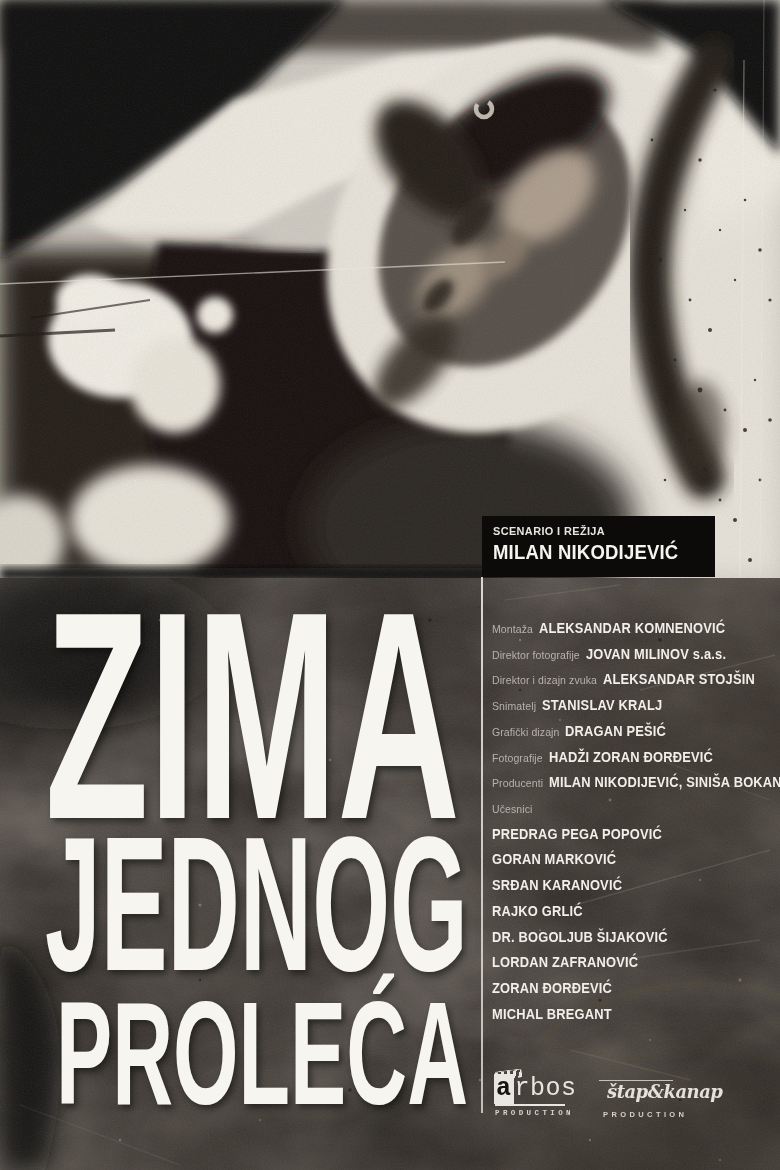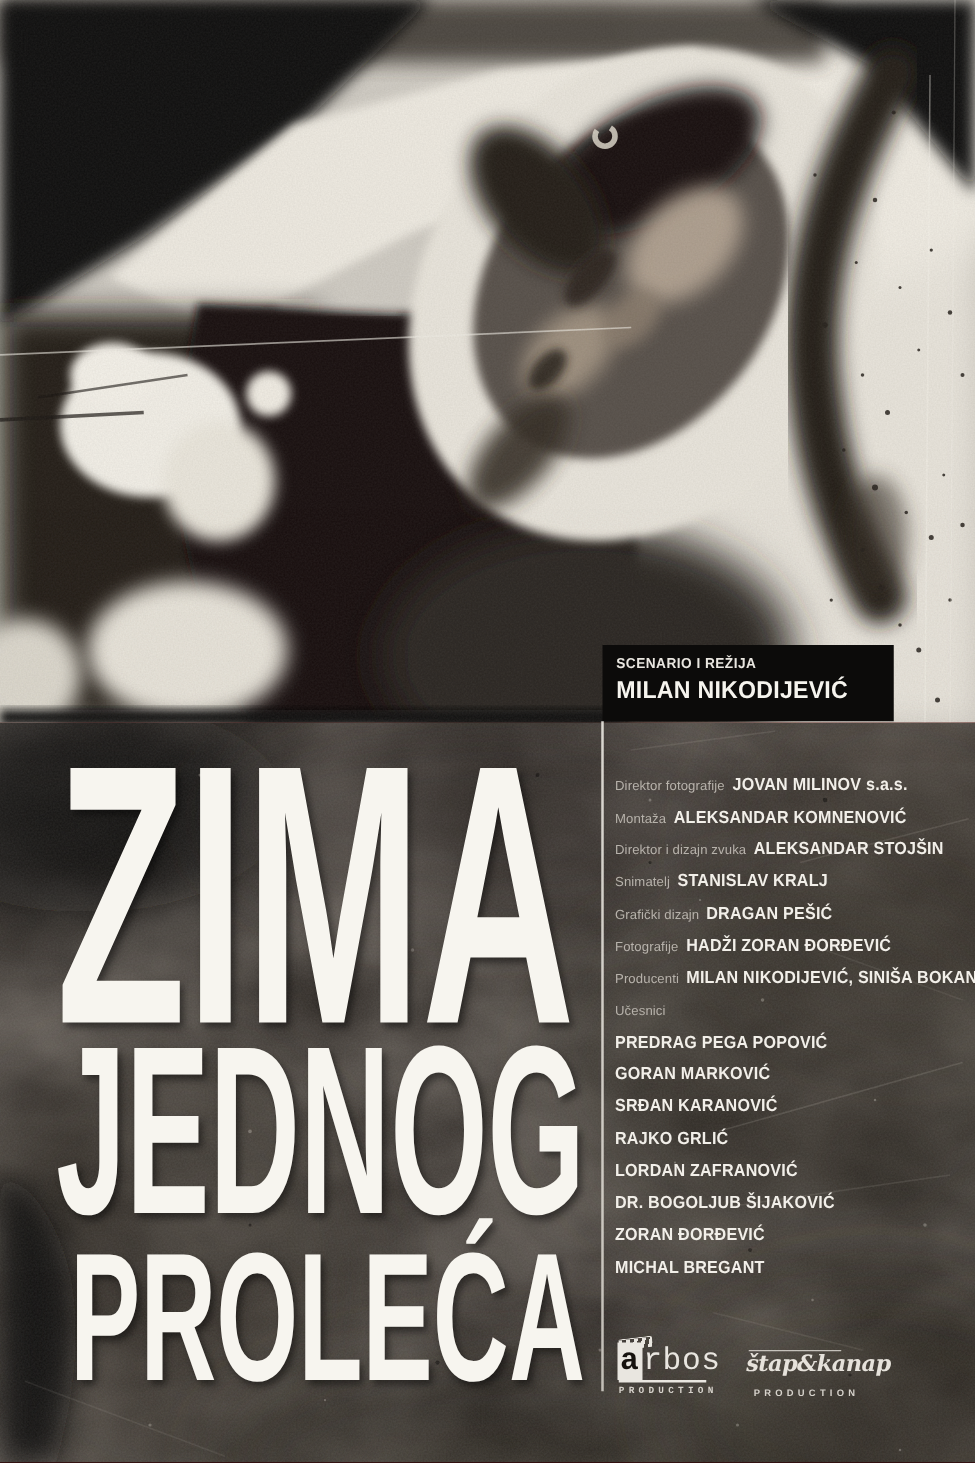--- a/index.html
+++ b/index.html
@@ -1,18 +1,18 @@
 <!DOCTYPE html>
 <html><head>
 <meta charset="utf-8">
 <style>
   html,body{margin:0;padding:0;background:#000;}
   .poster{
     position:relative;width:780px;height:1170px;overflow:hidden;
-    background:#b91c1c;
+    background:#a21caf;
     font-family:"Liberation Sans",sans-serif;
   }
   .bg-art{position:absolute;left:0;top:0;width:780px;height:1170px;display:block;}
 
   
   .scenario-box{
     position:absolute;left:482px;top:516px;width:233px;height:61px;
     background:#0c0b0a;box-sizing:border-box;padding:9px 0 0 11px;
   }
   .scenario-role{
@@ -62,21 +62,21 @@
     background:#e9e6e0;color:#17130f;font-weight:700;padding:0 2px 1px 2px;margin-right:1px;
   }
   .arbos-underline{position:absolute;left:1px;top:35px;width:70px;height:1.5px;background:#e9e6e0;}
   .logo-sub{
     position:absolute;left:1px;top:40px;font-size:7.5px;font-weight:700;
     letter-spacing:3.4px;color:#d6d2cb;white-space:nowrap;
   }
   .logo-stap{position:absolute;left:594px;top:1074px;width:95px;height:50px;}
   .stap-overline{position:absolute;left:5px;top:6px;width:74px;height:1px;background:#dcd8d1;opacity:.85;}
   .stap-name{
-    position:absolute;left:3px;top:7px;font-family:"DejaVu Serif",serif;font-style:italic;
+    position:absolute;left:13px;top:7px;font-family:"DejaVu Serif",serif;font-style:italic;
     font-weight:700;font-size:18px;color:#e6e2db;white-space:nowrap;letter-spacing:-.5px;
   }
   .logo-stap .logo-sub{left:9px;top:36px;}
 </style>
 </head>
 <body>
 
 <div class="poster">
 
   <svg class="bg-art" viewBox="0 0 780 1170" xmlns="http://www.w3.org/2000/svg">
@@ -282,26 +282,26 @@
   <svg class="titles" width="780" height="1170" viewBox="0 0 780 1170" xmlns="http://www.w3.org/2000/svg">
     <text x="45" y="818" font-size="296" textLength="415" lengthAdjust="spacingAndGlyphs">ZIMA</text>
     <text x="45" y="970" font-size="192" textLength="423" lengthAdjust="spacingAndGlyphs">JEDNOG</text>
     <text x="56" y="1104" font-size="146" textLength="412" lengthAdjust="spacingAndGlyphs">PROLEĆA</text>
   </svg>
 
   <div class="divider"></div>
 
   <div class="credits">
     <div class="credit-row">
+      <span class="credit-label">Montaža</span><span class="credit-name">ALEKSANDAR KOMNENOVIĆ</span>
+    </div>
+    <div class="credit-row">
       <span class="credit-label">Direktor fotografije</span><span class="credit-name">JOVAN MILINOV s.a.s.</span>
     </div>
     <div class="credit-row">
-      <span class="credit-label">Montaža</span><span class="credit-name">ALEKSANDAR KOMNENOVIĆ</span>
-    </div>
-    <div class="credit-row">
       <span class="credit-label">Direktor i dizajn zvuka</span><span class="credit-name">ALEKSANDAR STOJŠIN</span>
     </div>
     <div class="credit-row">
       <span class="credit-label">Snimatelj</span><span class="credit-name">STANISLAV KRALJ</span>
     </div>
     <div class="credit-row">
       <span class="credit-label">Grafički dizajn</span><span class="credit-name">DRAGAN PEŠIĆ</span>
     </div>
     <div class="credit-row">
       <span class="credit-label">Fotografije</span><span class="credit-name">HADŽI ZORAN ĐORĐEVIĆ</span>
@@ -318,24 +318,24 @@
     <div class="credit-row">
       <span class="credit-name">GORAN MARKOVIĆ</span>
     </div>
     <div class="credit-row">
       <span class="credit-name">SRĐAN KARANOVIĆ</span>
     </div>
     <div class="credit-row">
       <span class="credit-name">RAJKO GRLIĆ</span>
     </div>
     <div class="credit-row">
+      <span class="credit-name">DR. BOGOLJUB ŠIJAKOVIĆ</span>
+    </div>
+    <div class="credit-row">
       <span class="credit-name">LORDAN ZAFRANOVIĆ</span>
-    </div>
-    <div class="credit-row">
-      <span class="credit-name">DR. BOGOLJUB ŠIJAKOVIĆ</span>
     </div>
     <div class="credit-row">
       <span class="credit-name">ZORAN ĐORĐEVIĆ</span>
     </div>
     <div class="credit-row">
       <span class="credit-name">MICHAL BREGANT</span>
     </div>
   </div>
 
   <div class="logo-arbos">

